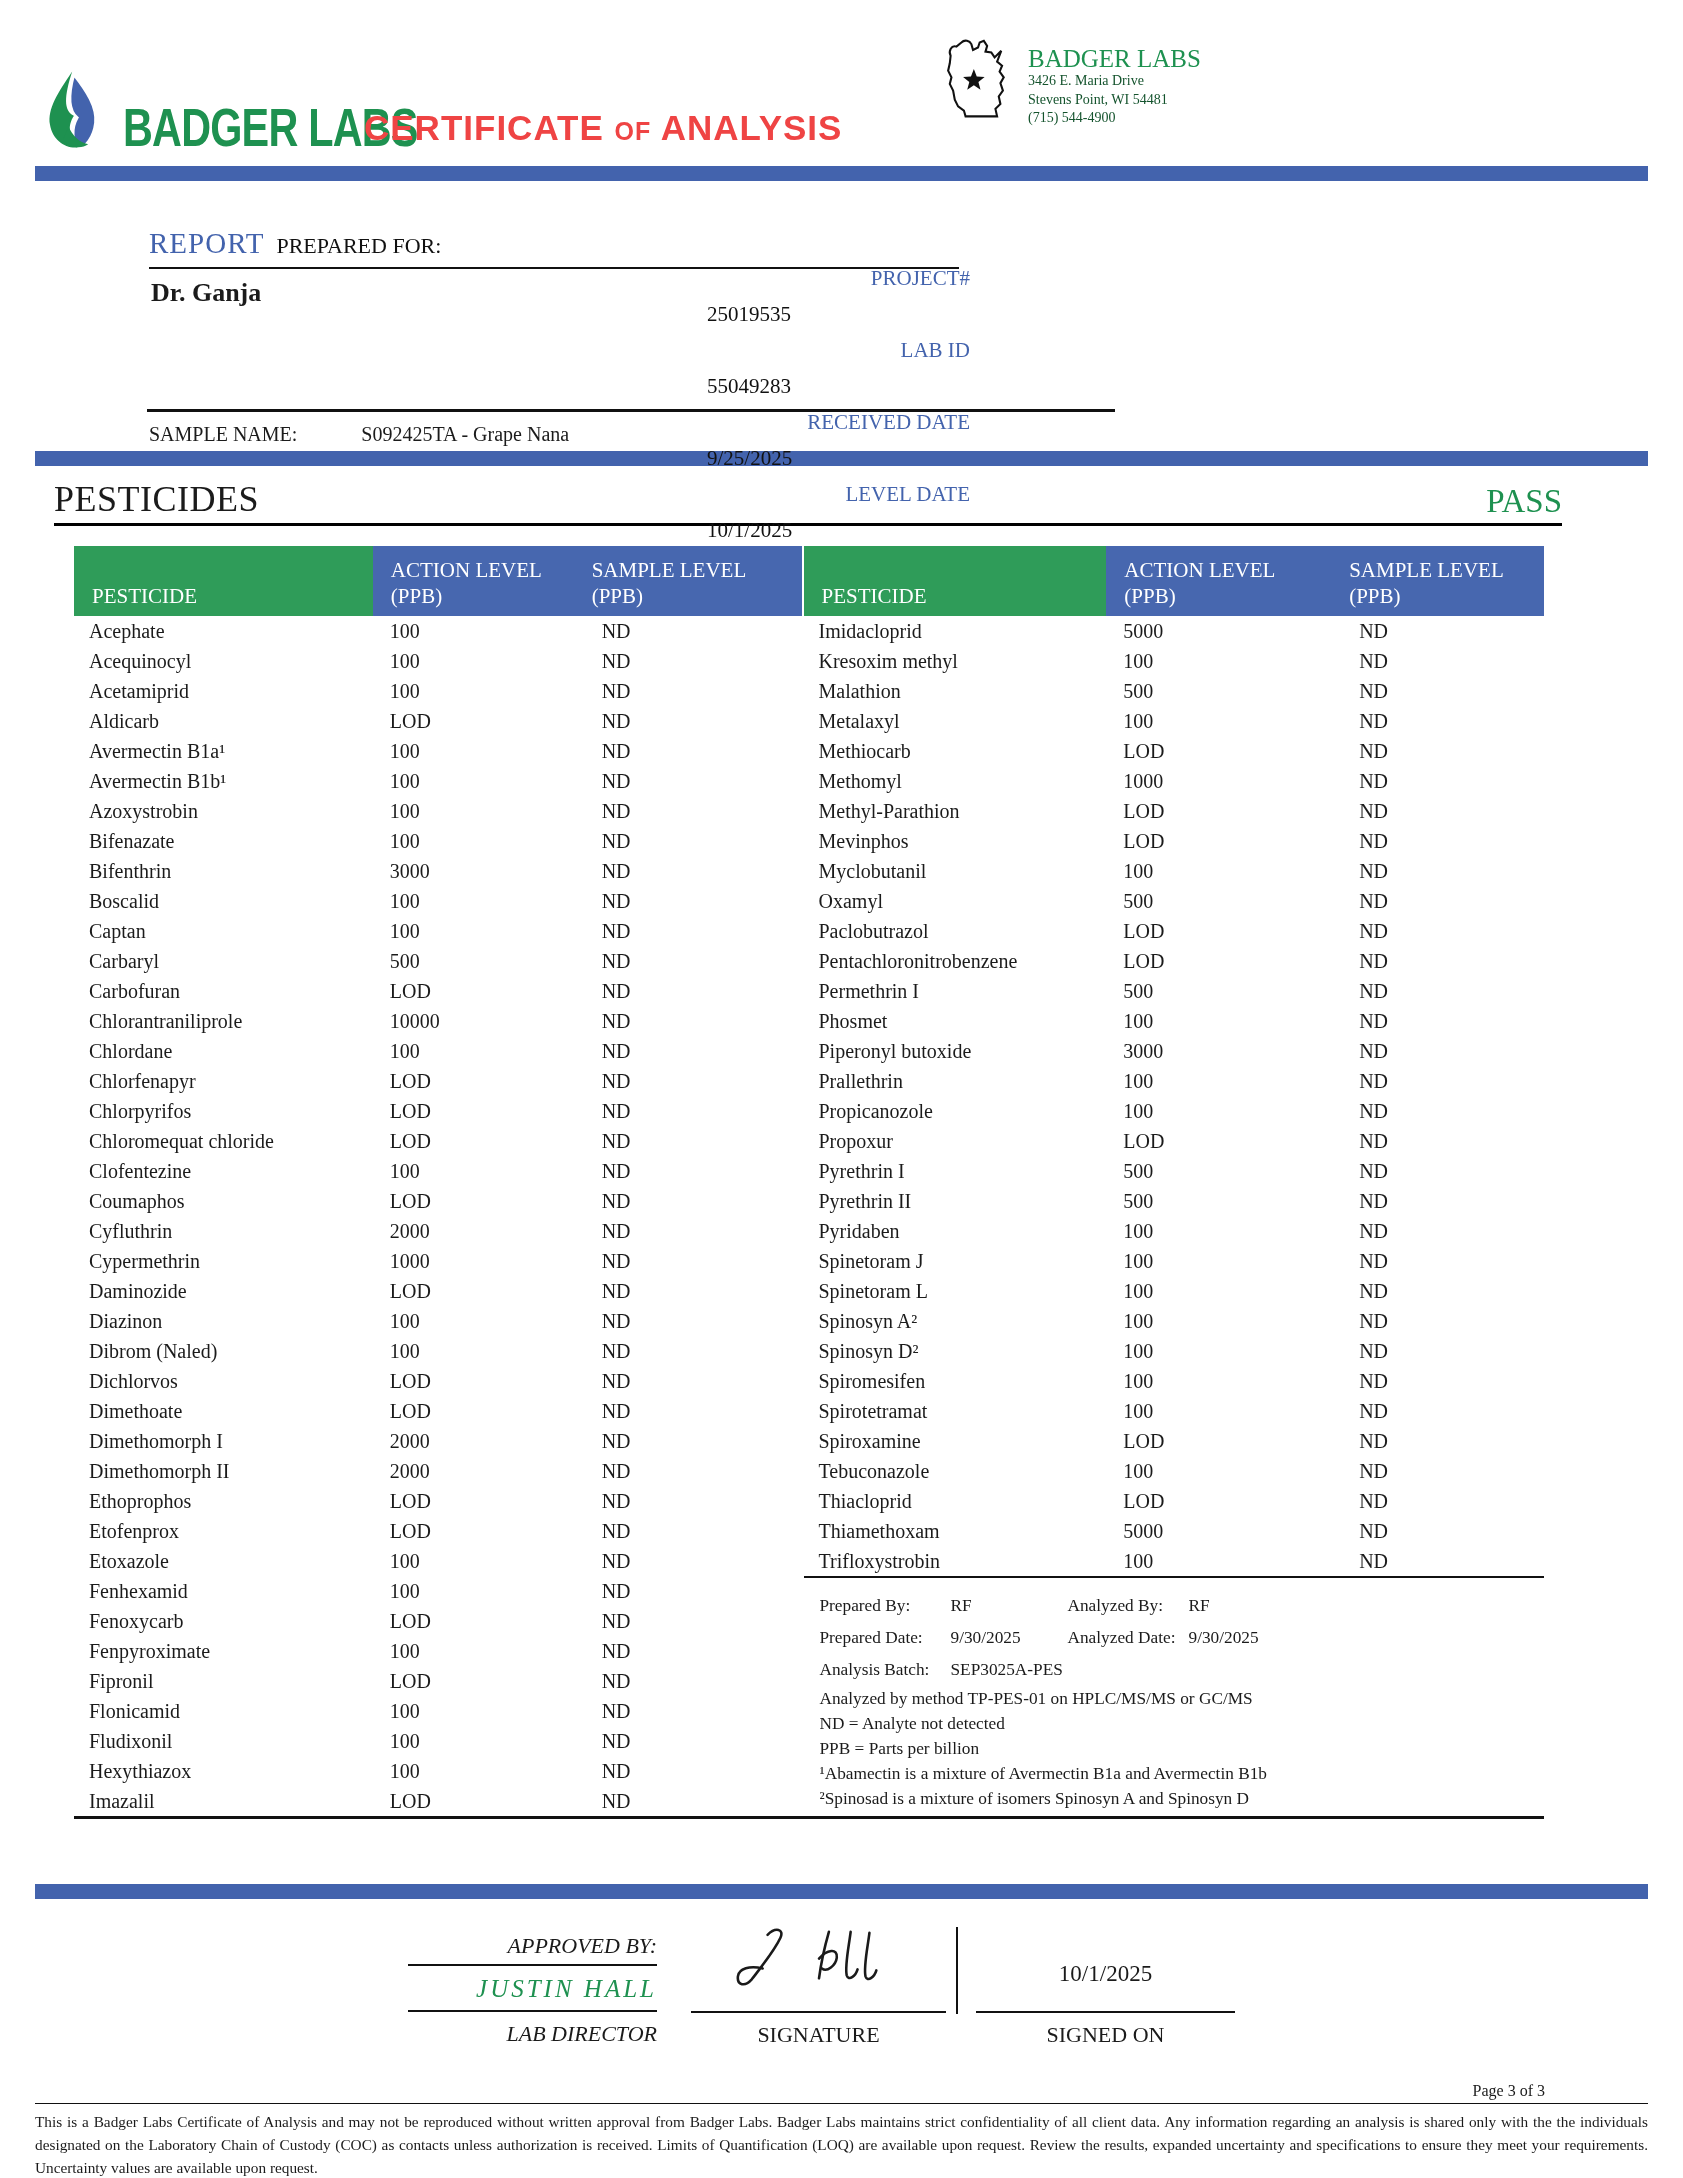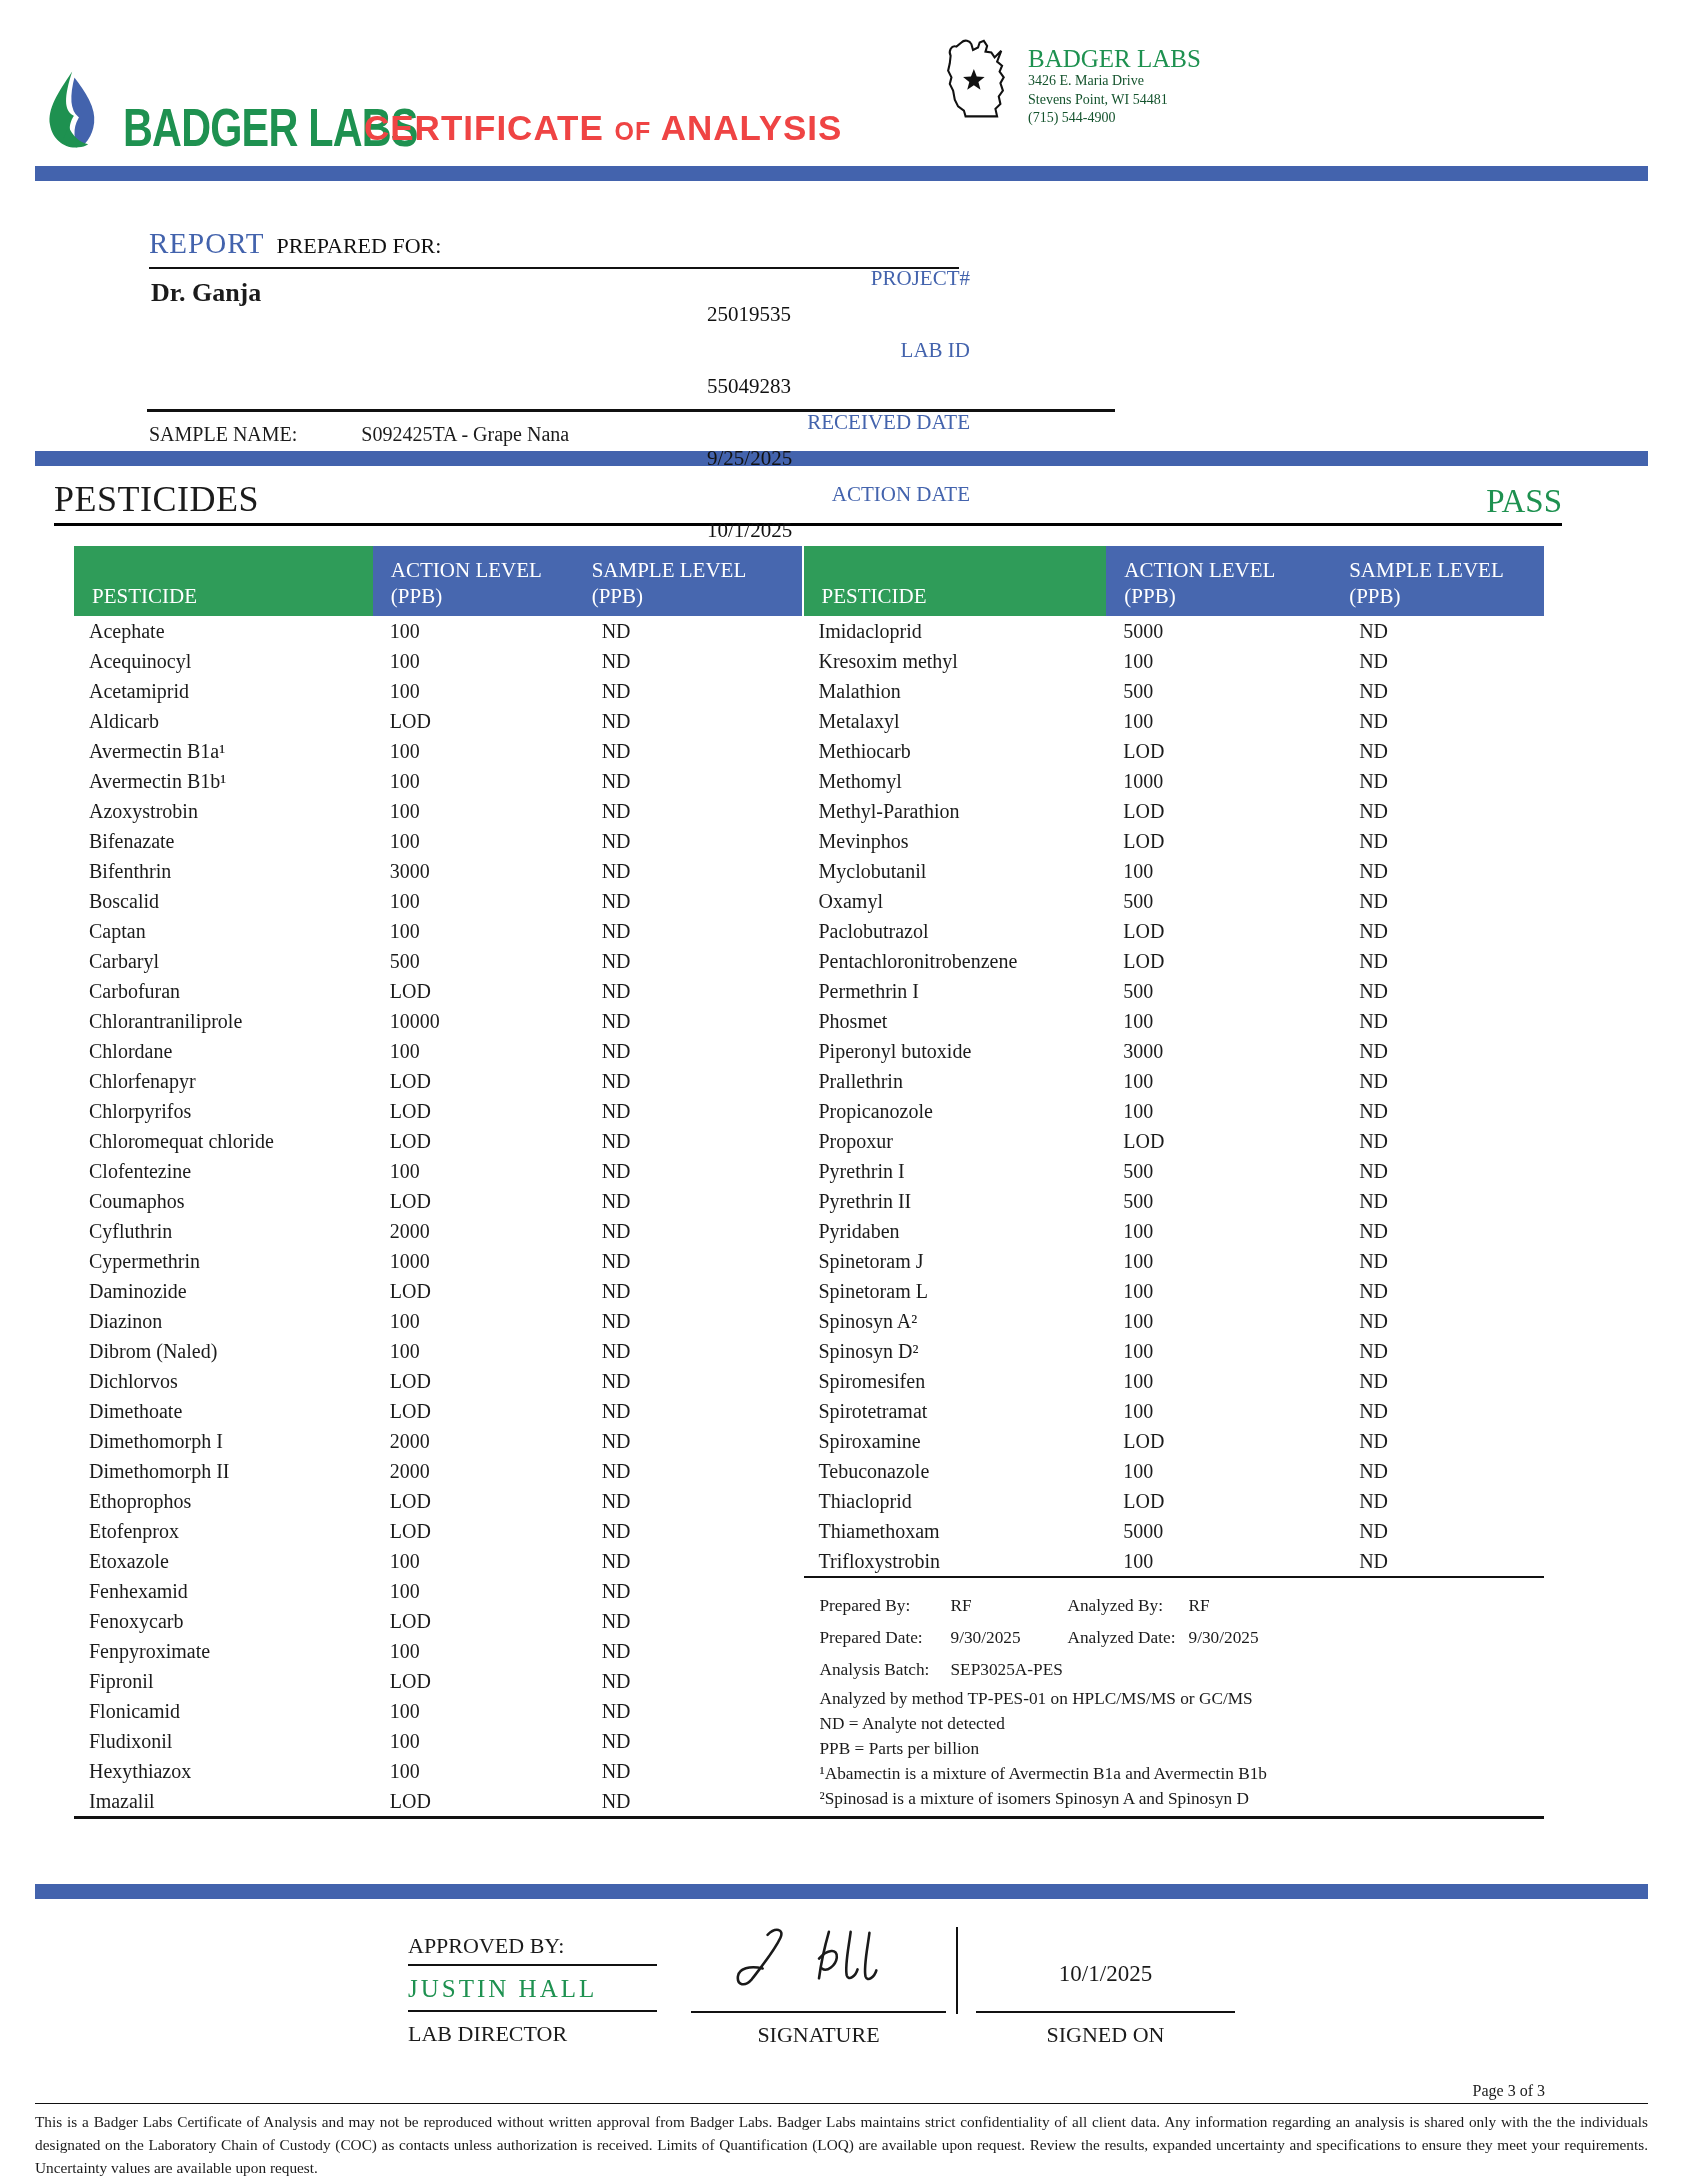--- a/index.html
+++ b/index.html
@@ -52,21 +52,21 @@
   .right-col{display:flex;flex-direction:column;}
   
   .notes{padding:12px 0 0 16px;font-size:17.3px;}
   .nrow{display:flex;line-height:32px;}
   .nl1{width:131px;}
   .nv1{width:117px;}
   .nl2{width:121px;}
   .nline{line-height:25px;}
   
   .approval{position:relative;height:147px;margin-top:20px;}
-  .col-approved{position:absolute;left:408px;top:14px;width:249px;text-align:left;}
+  .col-approved{position:absolute;left:408px;top:14px;width:249px;text-align:right;font-style:italic;}
   .ab-label{font-size:22px;padding-bottom:5px;border-bottom:2.5px solid #111;}
   .ab-name{font-size:25px;letter-spacing:3px;color:#1E9150;padding:9px 0 7px;border-bottom:2.5px solid #111;}
   .ab-role{font-size:22px;padding-top:9px;}
   .col-sig{position:absolute;left:691px;top:0;width:255px;text-align:center;}
   .sig-draw{height:92px;border-bottom:2.5px solid #111;}
   .sig-label{font-size:22px;padding-top:9px;}
   .divider-v{position:absolute;left:956px;top:8px;width:2px;height:87px;background:#111;}
   .col-date{position:absolute;left:976px;top:0;width:259px;text-align:center;}
   .date-val{font-size:23px;padding:42px 0 24px;border-bottom:2.5px solid #111;}
   .date-label{font-size:22px;padding-top:9px;}
@@ -124,21 +124,21 @@
       </div>
       <div class="frow">
         <span class="flabel">LAB ID</span>
         <span class="fvalue">55049283</span>
       </div>
       <div class="frow">
         <span class="flabel">RECEIVED DATE</span>
         <span class="fvalue">9/25/2025</span>
       </div>
       <div class="frow">
-        <span class="flabel">ACTION DATE</span>
+        <span class="flabel">LEVEL DATE</span>
         <span class="fvalue">10/1/2025</span>
       </div>
     </div>
     <div class="pre-sample-rule"></div>
     <div class="sample">
       <span>SAMPLE NAME:</span>
       <span class="sv">S092425TA - Grape Nana</span>
     </div>
   </div>
 

